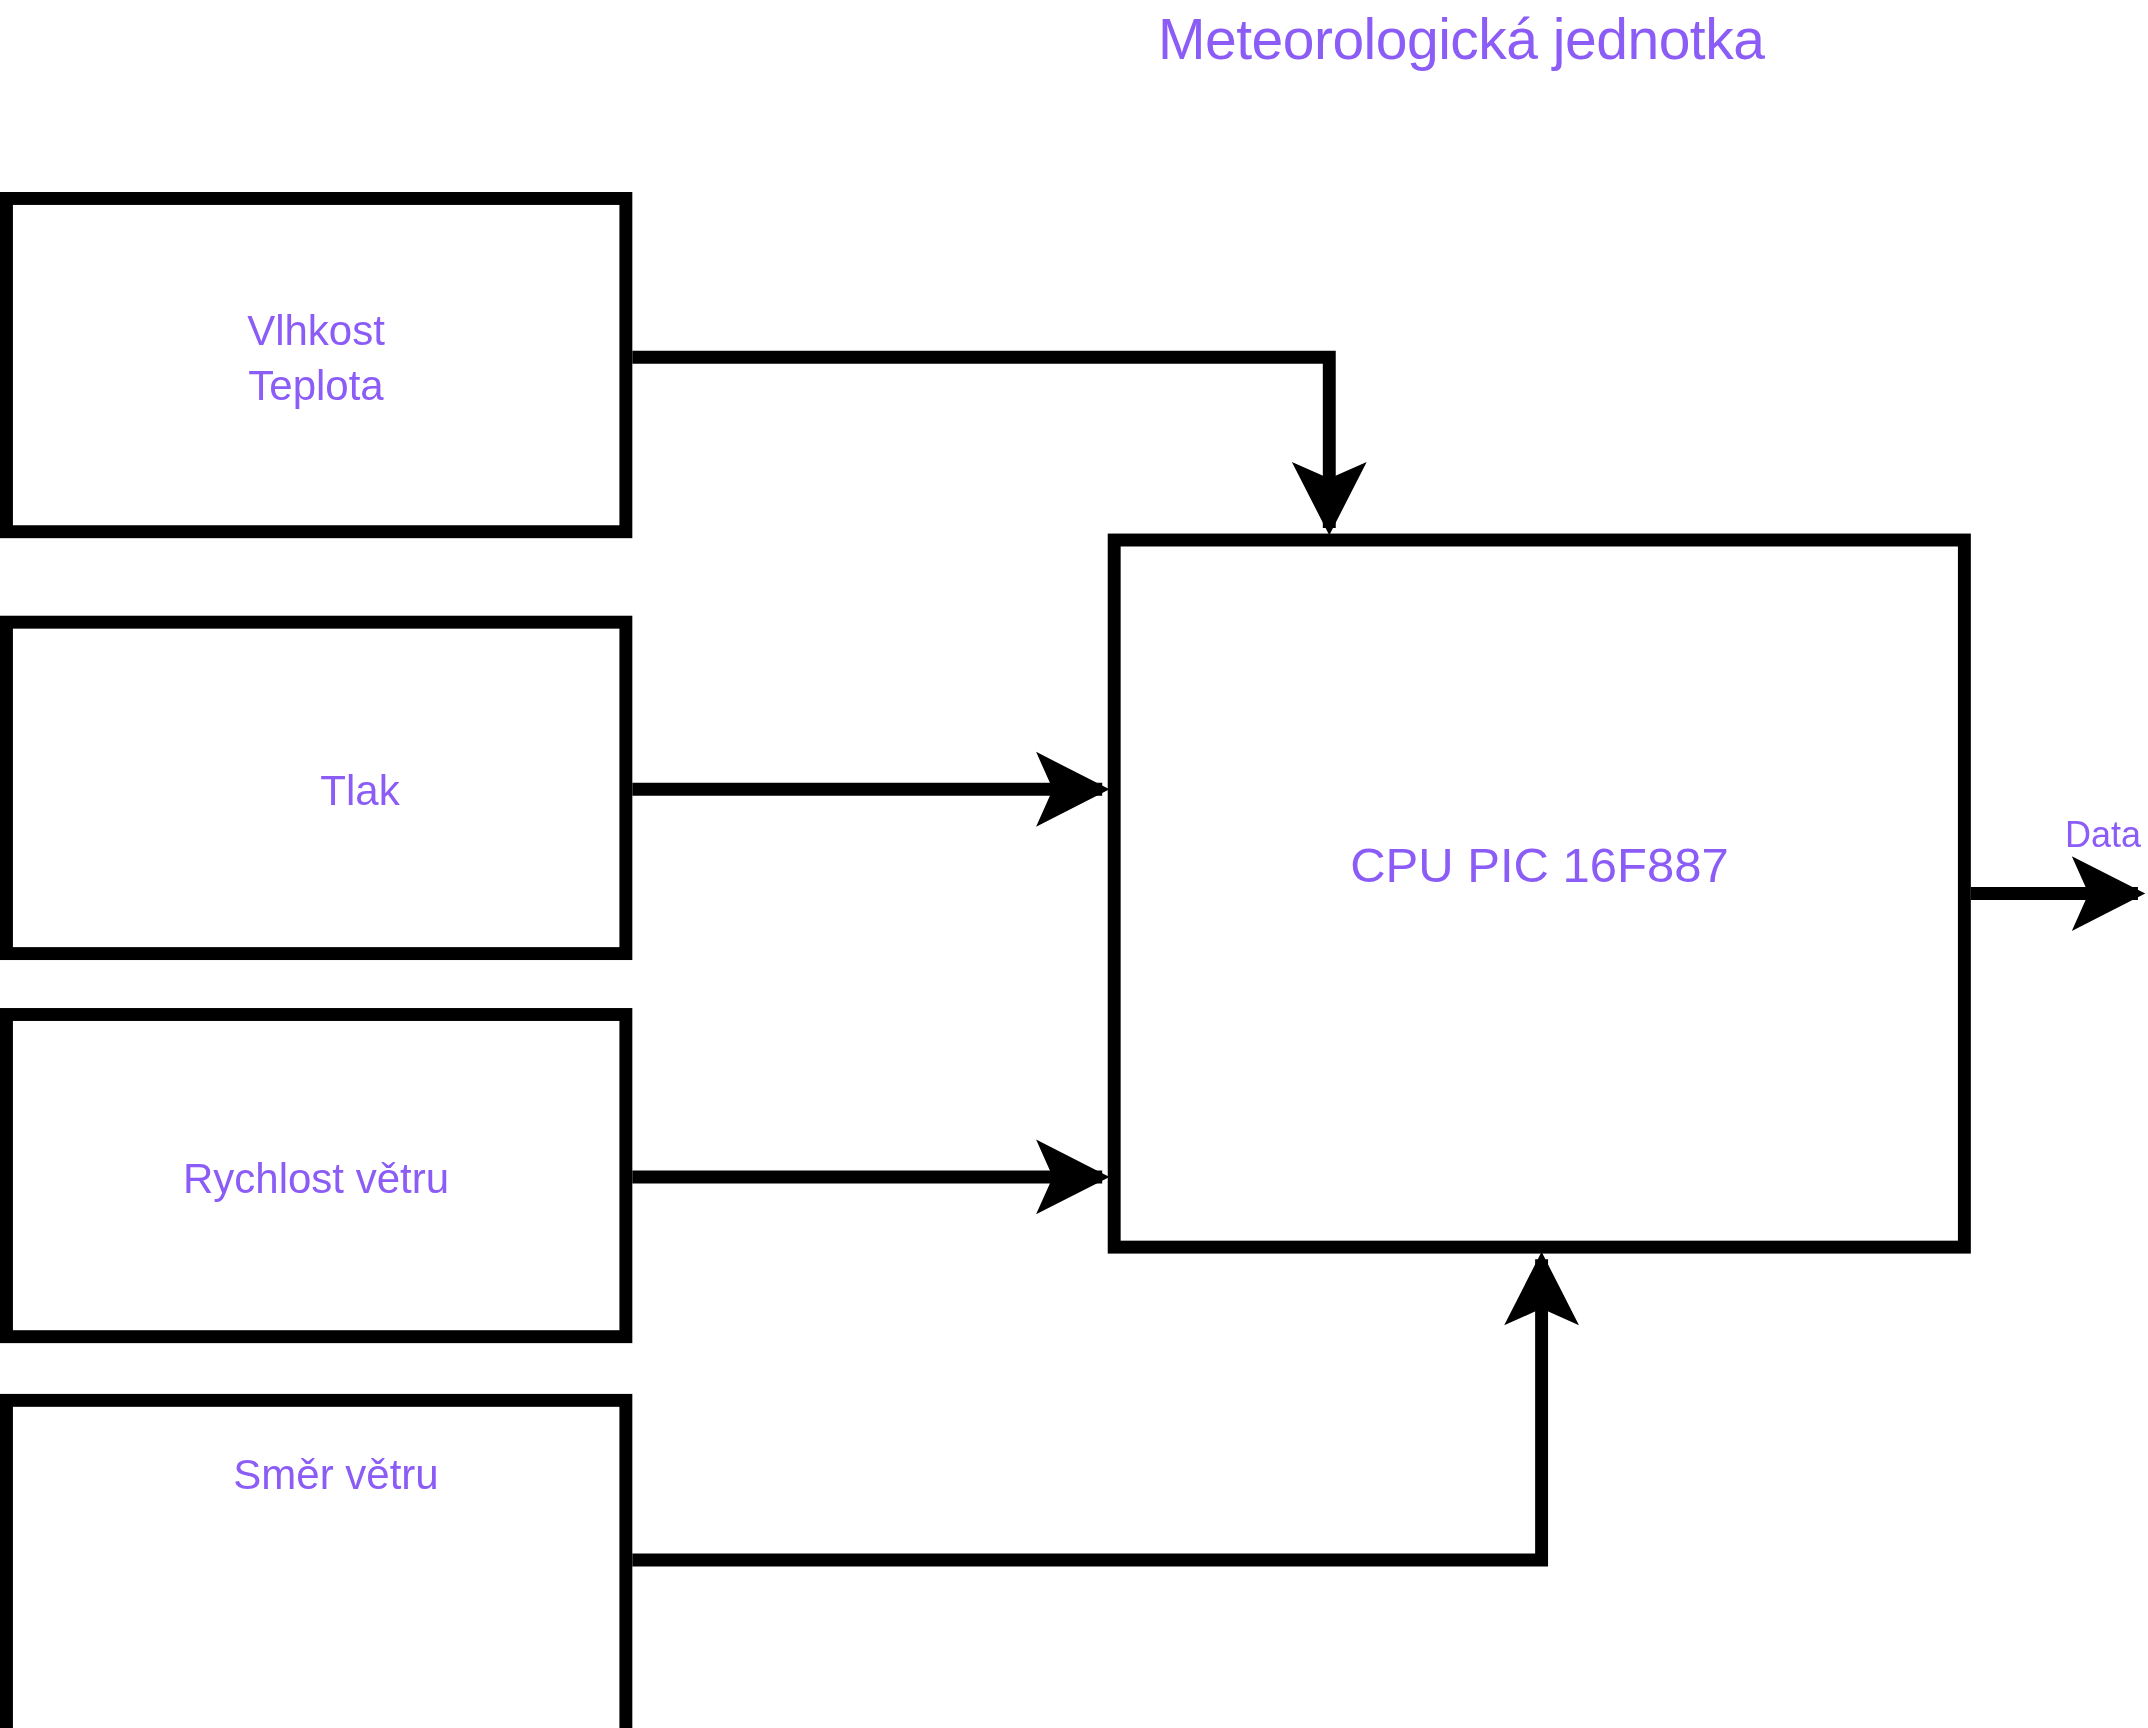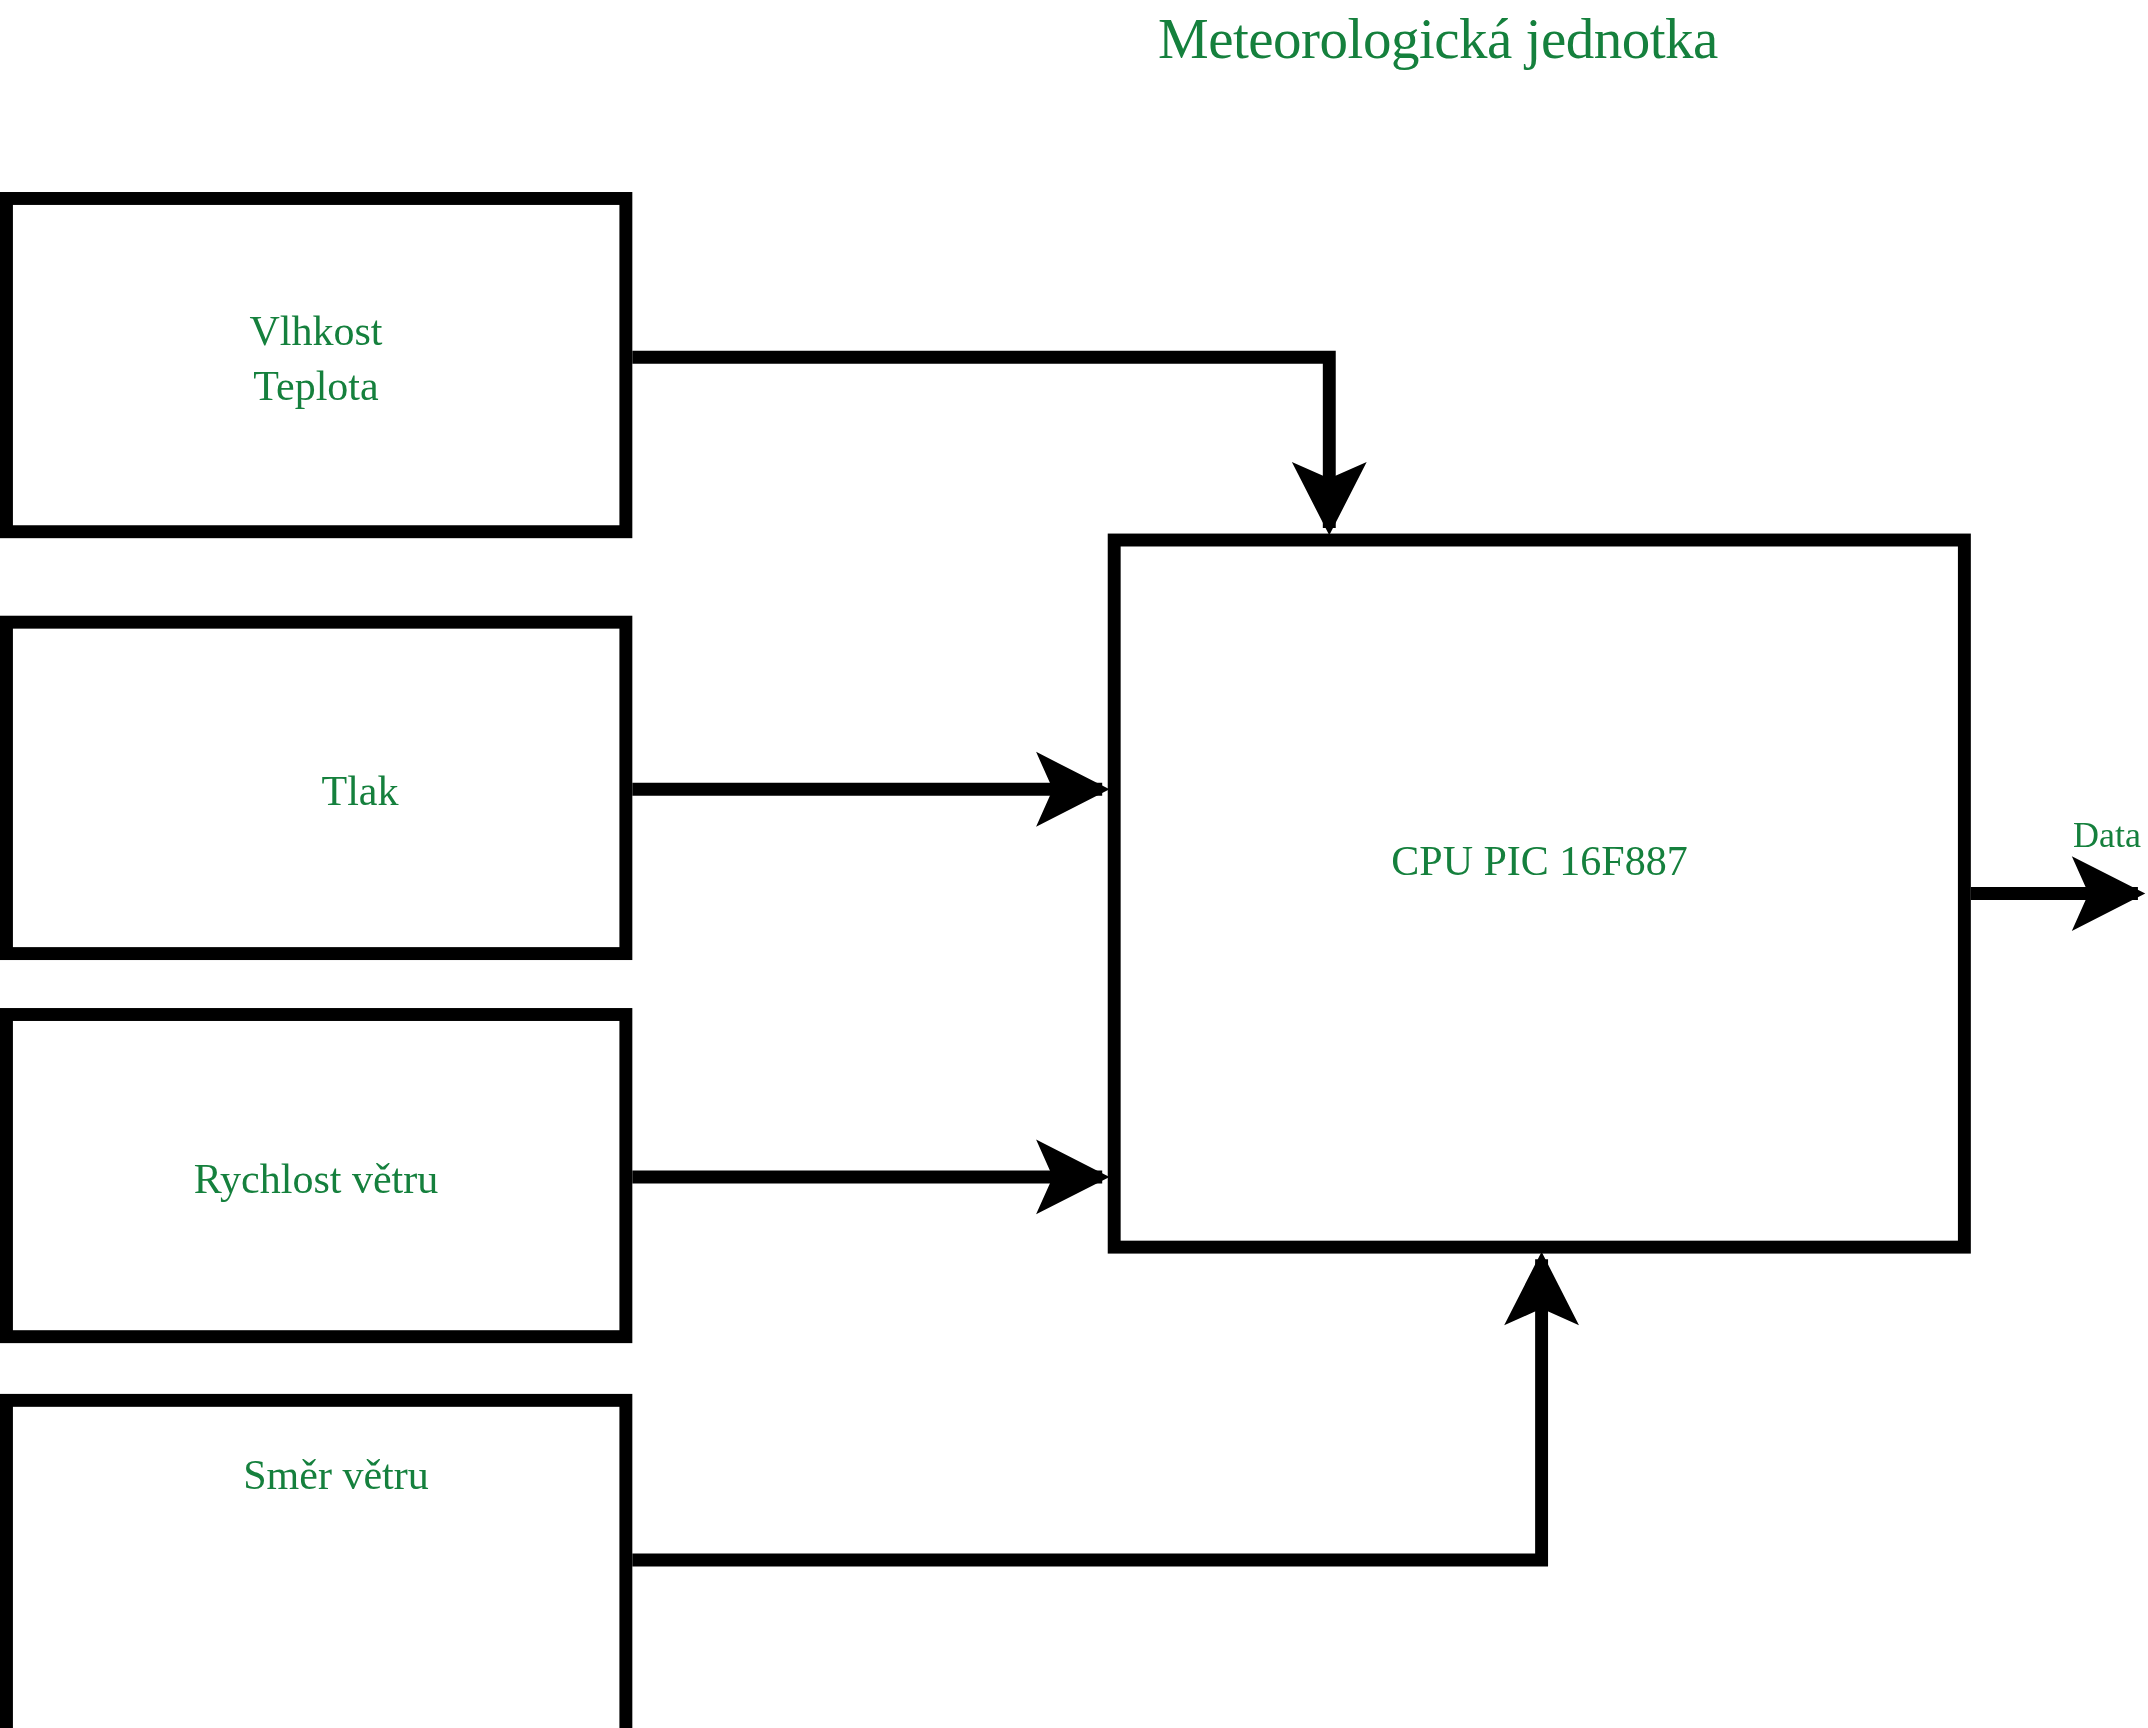--- a/index.html
+++ b/index.html
@@ -19,22 +19,22 @@
   #diagram-svg {
     position: absolute;
     left: 0;
     top: 0;
     width: 2149px;
     height: 1729px;
   }
   .node-label {
     position: absolute;
     text-align: center;
-    color: #15803d;
-    font-family: Liberation Serif, serif;
+    color: #8b5cf6;
+    font-family: Liberation Sans, sans-serif;
     font-weight: 400;
     line-height: 1.30;
     white-space: pre-line;
     pointer-events: none;
   }
   #page-title {
     position: absolute;
     left: 1158px;
     top: 1.8px;
     width: 775px;
@@ -64,21 +64,21 @@
   #label-sensor-wind-direction {
     left: 0px;
     top: 1448px;
     width: 632px;
     margin-left: 20px;
   }
   #label-cpu {
     left: 1108px;
     top: 834px;
     width: 863px;
-    font-size: 42px;
+    font-size: 49px;
   }
   #label-data-output {
     left: 1984px;
     top: 812px;
     width: 157px;
     font-size: 36px;
     text-align: right;
   }
 </style>
 </head>

